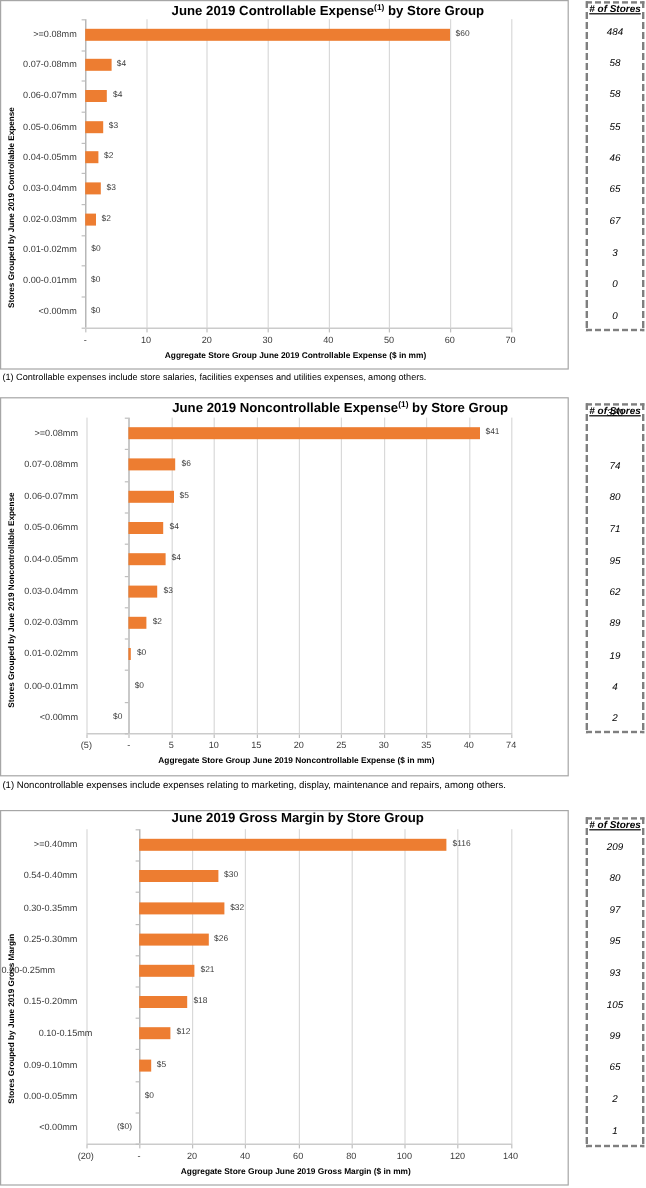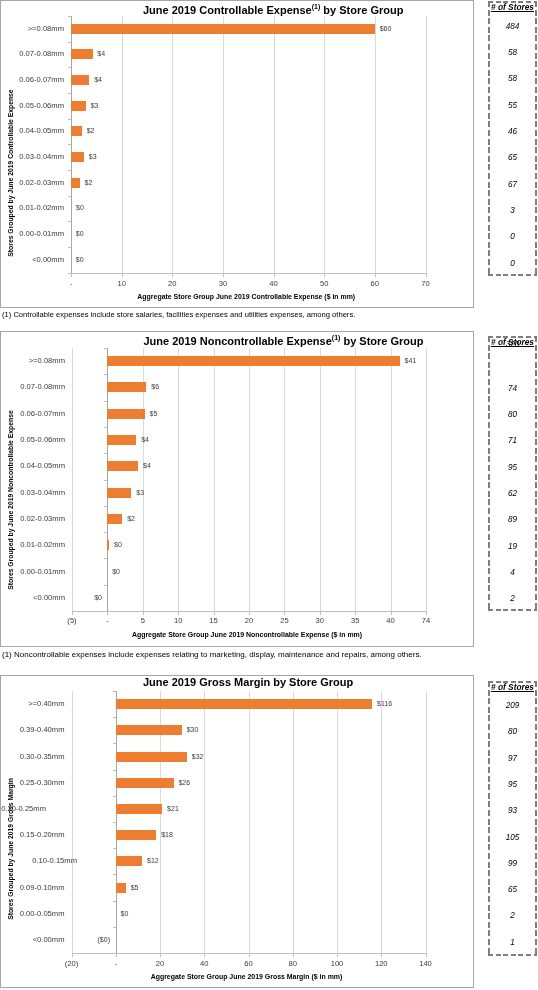--- a/index.html
+++ b/index.html
@@ -252,21 +252,21 @@
         <div class="xtickmark" style="left: 249px; top: 279px;"></div>
         <div class="xtickmark" style="left: 293px; top: 279px;"></div>
         <div class="xtickmark" style="left: 337px; top: 279px;"></div>
         <div class="xtickmark" style="left: 381px; top: 279px;"></div>
         <div class="xtickmark" style="left: 426px; top: 279px;"></div>
         <div class="bar" style="left: 115.75px; top: 24.1px; width: 256.539px; height: 10px;"></div>
         <div class="blabel" style="top: 25.1px; left: 377.089px;">$116</div>
         <div class="cat" style="left: 0px; width: 64.5px; top: 25.1px;">&gt;=0.40mm</div>
         <div class="bar" style="left: 115.75px; top: 50.3px; width: 66.1538px; height: 10px;"></div>
         <div class="blabel" style="top: 51.3px; left: 186.704px;">$30</div>
-        <div class="cat" style="left: 0px; width: 64.5px; top: 51.3px;">0.39-0.40mm</div>
+        <div class="cat" style="left: 0px; width: 64.5px; top: 51.3px;">0.54-0.40mm</div>
         <div class="bar" style="left: 115.75px; top: 76.5px; width: 71.2425px; height: 10px;"></div>
         <div class="blabel" style="top: 77.5px; left: 191.792px;">$32</div>
         <div class="cat" style="left: 0px; width: 64.5px; top: 77.5px;">0.30-0.35mm</div>
         <div class="bar" style="left: 115.75px; top: 102.7px; width: 57.8569px; height: 10px;"></div>
         <div class="blabel" style="top: 103.7px; left: 178.407px;">$26</div>
         <div class="cat" style="left: 0px; width: 64.5px; top: 103.7px;">0.25-0.30mm</div>
         <div class="bar" style="left: 115.75px; top: 128.9px; width: 46.551px; height: 10px;"></div>
         <div class="blabel" style="top: 129.9px; left: 167.101px;">$21</div>
         <div class="cat" style="left: 0px; width: 46px; top: 129.9px;">0.20-0.25mm</div>
         <div class="bar" style="left: 115.75px; top: 155.1px; width: 40.6436px; height: 10px;"></div>

